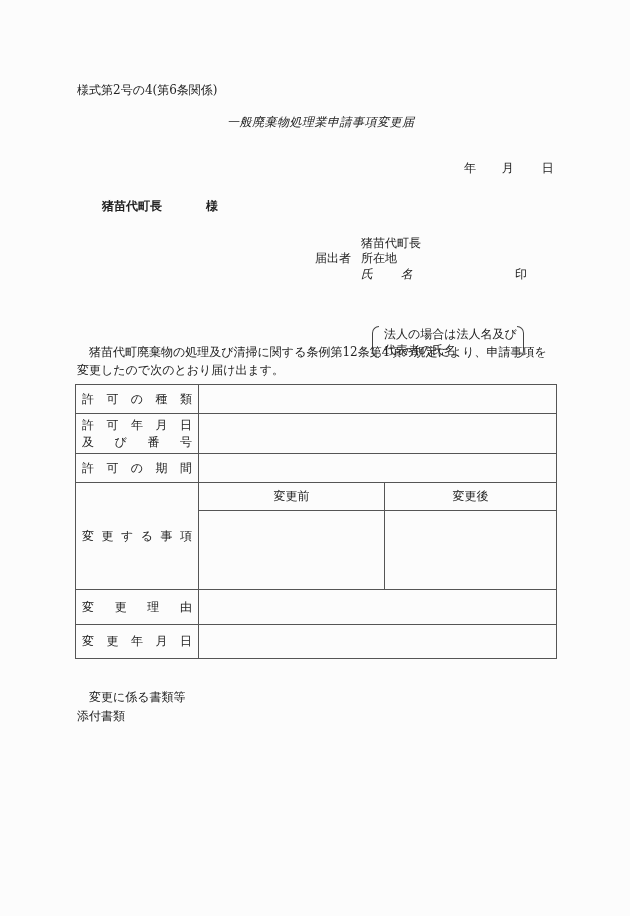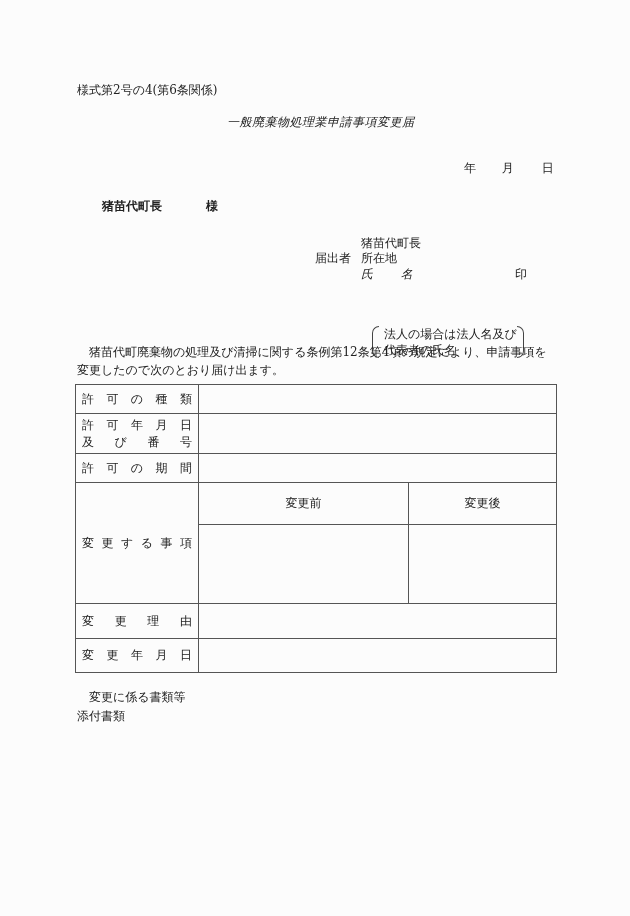--- a/index.html
+++ b/index.html
@@ -26,21 +26,21 @@
     position: absolute; top: 0; width: 6px; height: 30px; border: 1px solid #444;
   }
   .paren-block .lp { left: 0; border-right: none; border-radius: 8px 0 0 8px; }
   .paren-block .rp { right: 0; border-left: none; border-radius: 0 8px 8px 0; }
   .paren-block .t1 { position: absolute; left: 12px; top: 0; }
   .paren-block .t2 { position: absolute; left: 12px; top: 16px; }
   .body-text { left: 77px; top: 343px; width: 480px; white-space: normal; line-height: 18px; text-indent: 12px; }
   table.form {
     position: absolute; left: 75px; top: 384px; width: 482px; border-collapse: collapse;
   }
-  table.form td { border: 1px solid #555; padding: 12px; vertical-align: middle; }
+  table.form td { border: 1px solid #555; padding: 0; vertical-align: middle; }
   .lbl { width: 110px; padding: 0 6px !important; }
   .lbl .spread { display: flex; justify-content: space-between; }
   .center { text-align: center; }
   .attach-title { left: 77px; top: 692px; margin-top: 16px; }
   .attach-item { left: 89px; top: 689px; }
 </style>
 </head>
 <body>
 
 <div class="abs form-no">様式第2号の4(第6条関係)</div>

